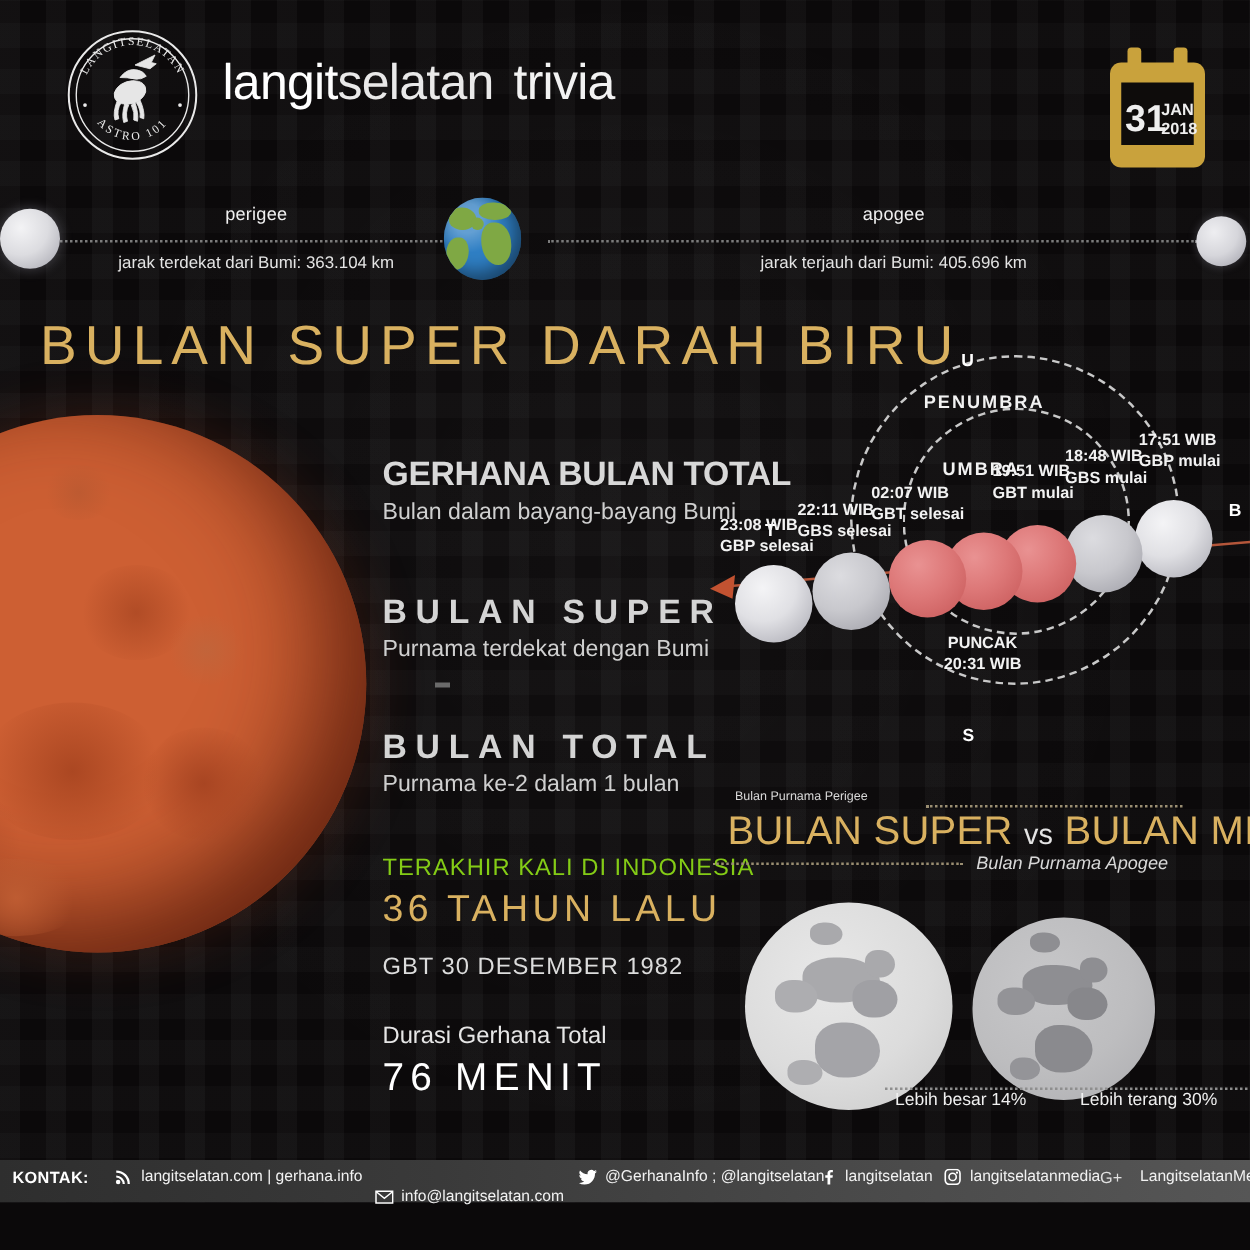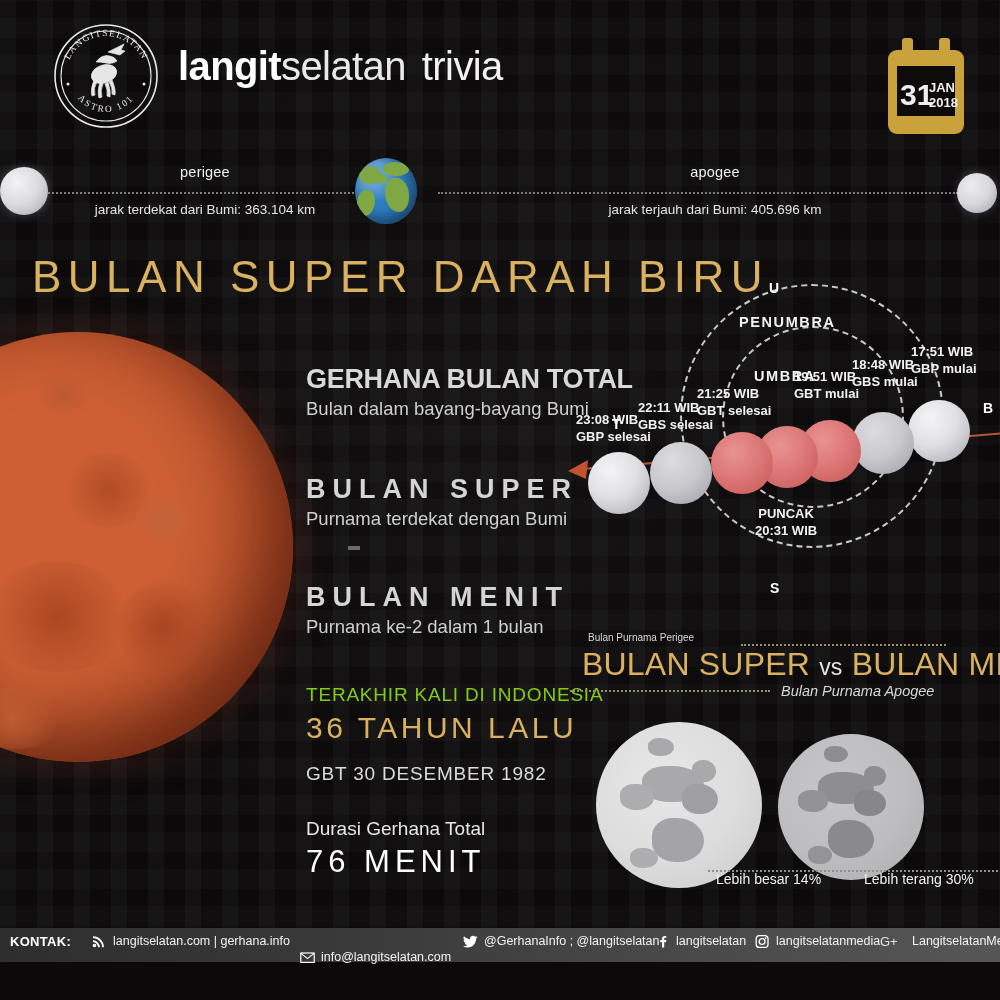--- a/index.html
+++ b/index.html
@@ -28,21 +28,21 @@
   
   #header{ position:absolute; left:0; top:0; width:1000px; height:150px; z-index:6; }
 
   #logo-seal{
     position:absolute; left:52px; top:22px; width:108px; height:108px;
   }
   #brand-title{
     position:absolute; left:178px; top:44px;
     font-size:40px; letter-spacing:-.6px; color:#fff; white-space:nowrap;
   }
-  #brand-title .b-bold{ font-weight:bold; color:#ffffff; }
+  #brand-title .b-bold{ font-weight:normal; color:#ffffff; }
   #brand-title .b-light{ font-weight:300; color:#e9e9e9; }
   #brand-title .b-trivia{ font-weight:300; color:#f2f2f2; margin-left:16px;}
 
   #calendar-icon{
     position:absolute; left:884px; top:36px; width:84px; height:102px;
   }
 
   
   #orbit-band{ position:absolute; left:0; top:150px; width:1000px; height:85px; z-index:6; }
   .dotline{
@@ -324,21 +324,21 @@
 <div class="feat" id="feat-1">
   <div class="feat-h1">GERHANA BULAN TOTAL</div>
   <div class="feat-sub">Bulan dalam bayang-bayang Bumi</div>
 </div>
 <div class="feat" id="feat-2">
   <div class="feat-h2">BULAN SUPER</div>
   <div class="feat-sub">Purnama terdekat dengan Bumi</div>
 </div>
 <div id="sep-dash"></div>
 <div class="feat" id="feat-3">
-  <div class="feat-h2">BULAN MENIT</div>
+  <div class="feat-h2">BULAN TOTAL</div>
   <div class="feat-sub">Purnama ke-2 dalam 1 bulan</div>
 </div>
 
 <div id="last-block">
   <div id="last-head">TERAKHIR KALI DI INDONESIA</div>
   <div id="last-big">36 TAHUN LALU</div>
   <div id="last-sub">GBT 30 DESEMBER 1982</div>
 </div>
 
 <div id="dur-block">
@@ -376,21 +376,21 @@
 
   <div class="ecl-label" style="left:20px; top:140px;">
     <span>23:08 WIB</span><br>
     <span>GBP selesai</span>
   </div>
   <div class="ecl-label" style="left:82px; top:128px;">
     <span>22:11 WIB</span><br>
     <span>GBS selesai</span>
   </div>
   <div class="ecl-label" style="left:141px; top:114px;">
-    <span>21:25 WIB</span><br>
+    <span>02:07 WIB</span><br>
     <span>GBT selesai</span>
   </div>
   <div class="ecl-label" style="left:238px; top:97px;">
     <span>19:51 WIB</span><br>
     <span>GBT mulai</span>
   </div>
   <div class="ecl-label" style="left:296px; top:85px;">
     <span>18:48 WIB</span><br>
     <span>GBS mulai</span>
   </div>

